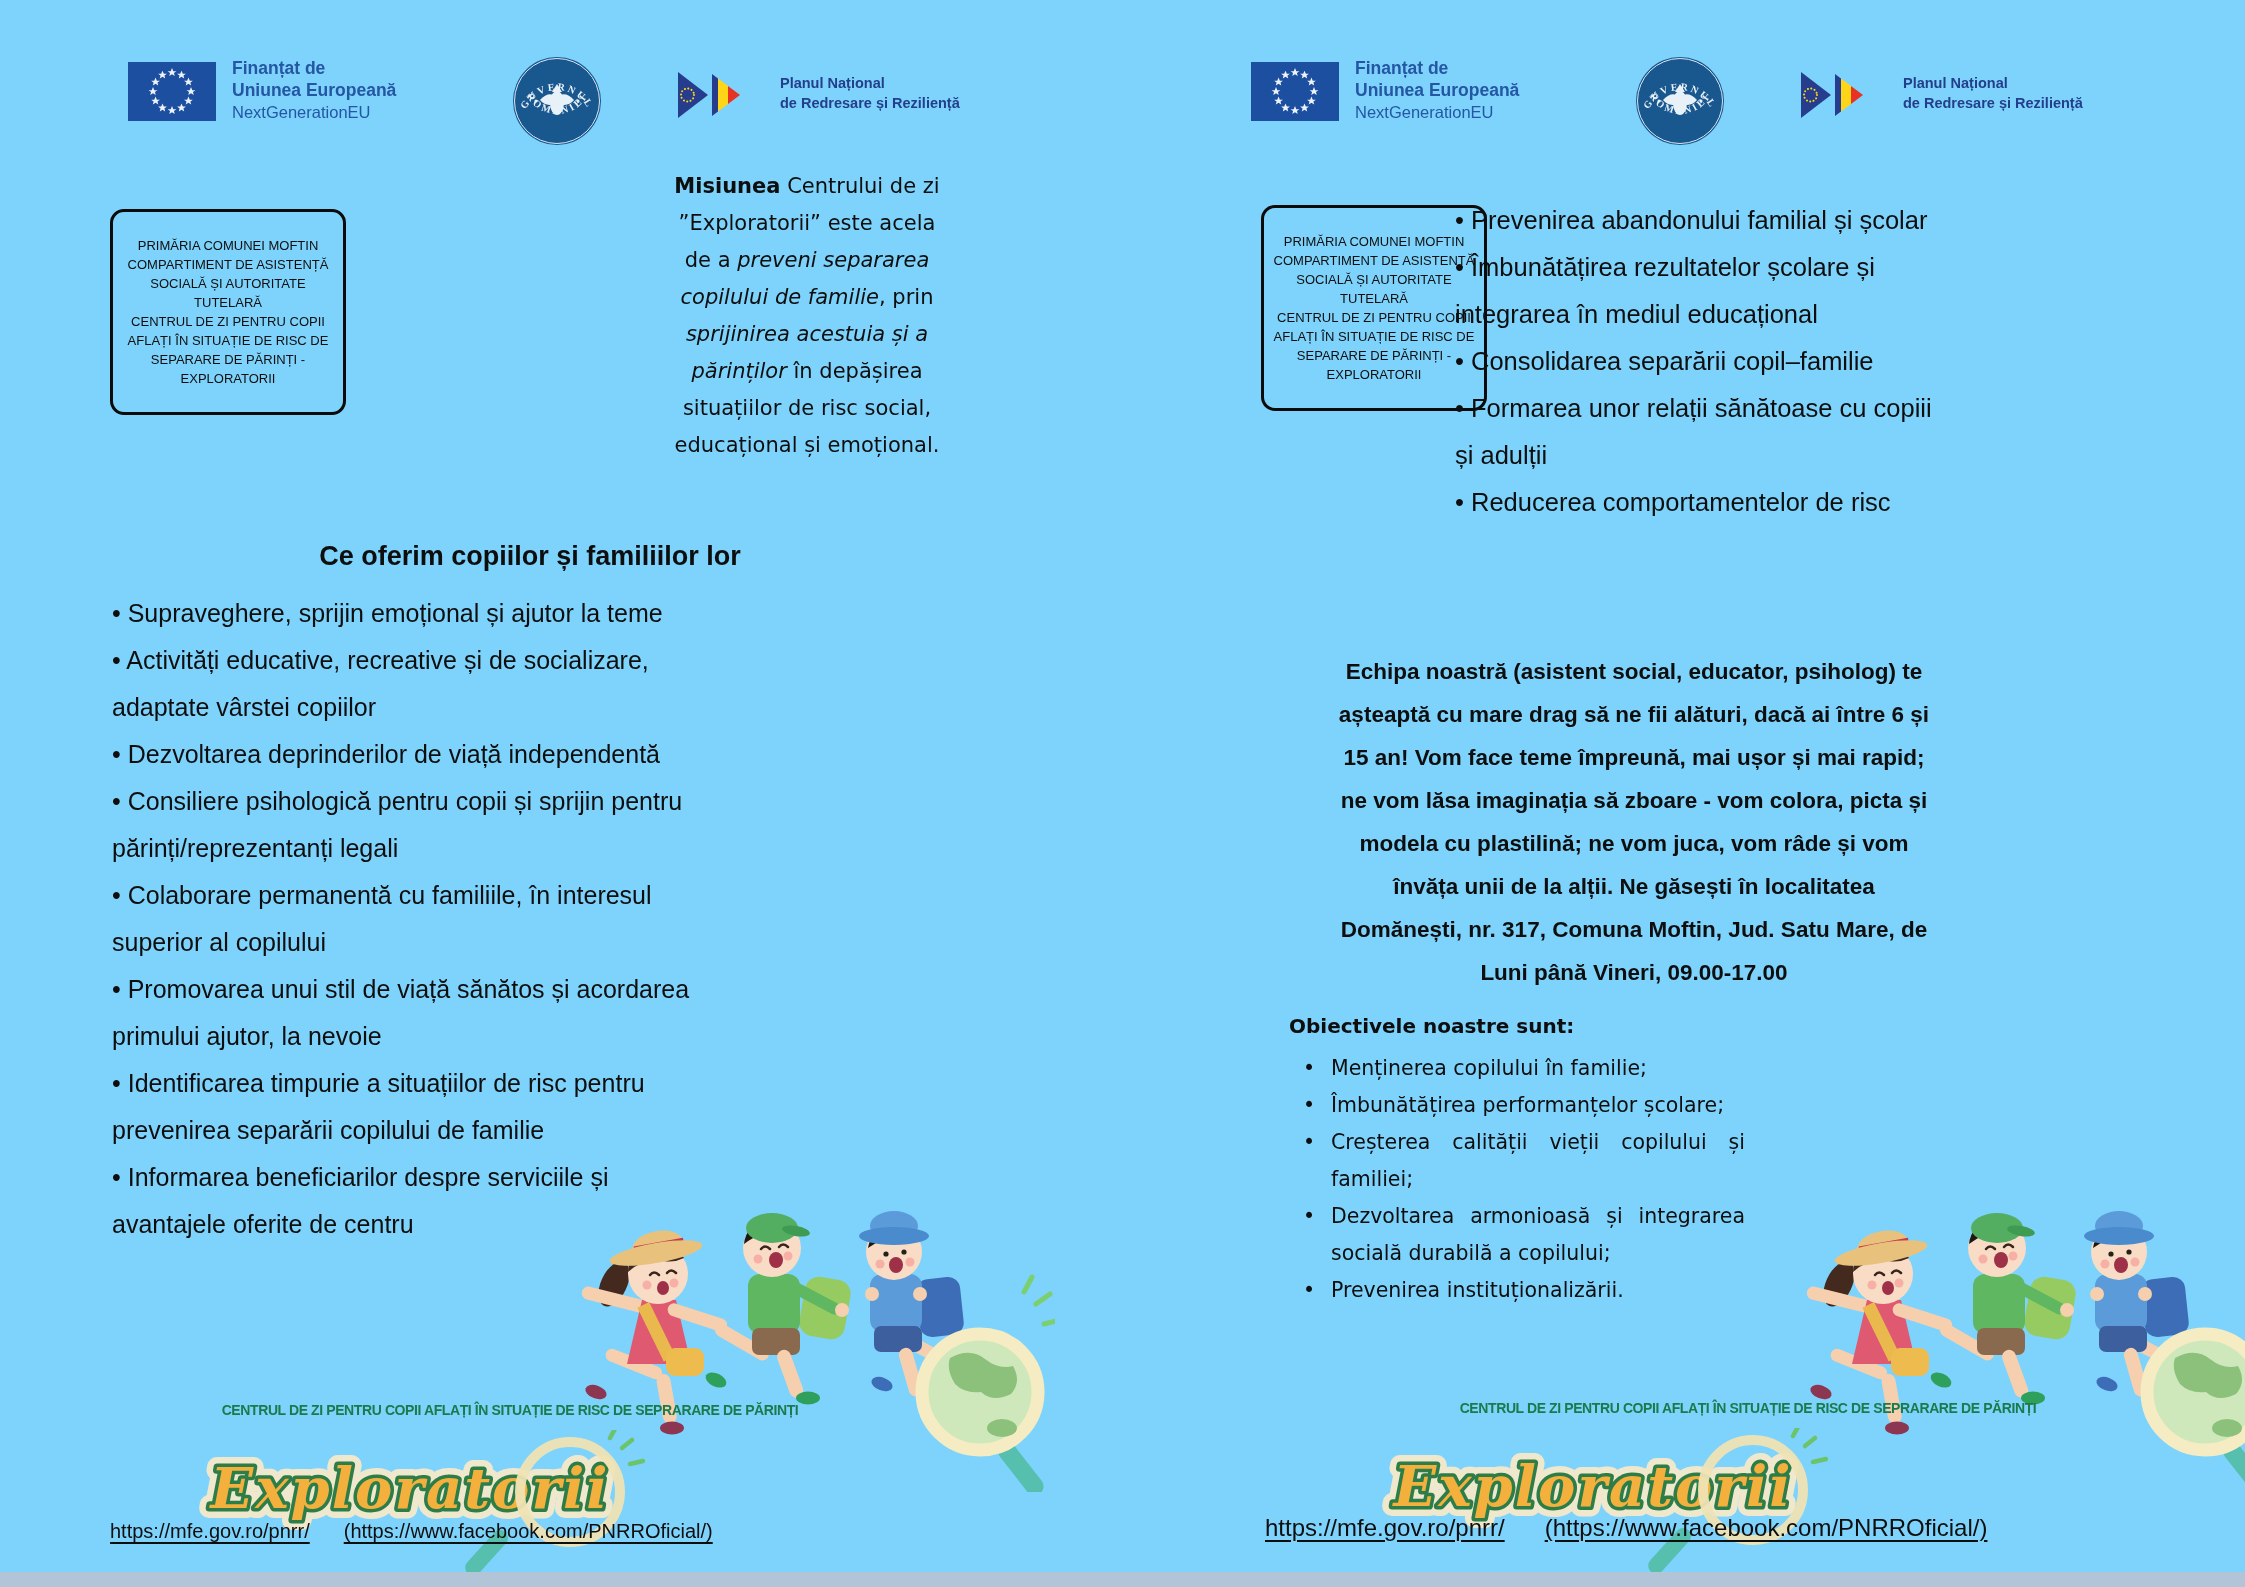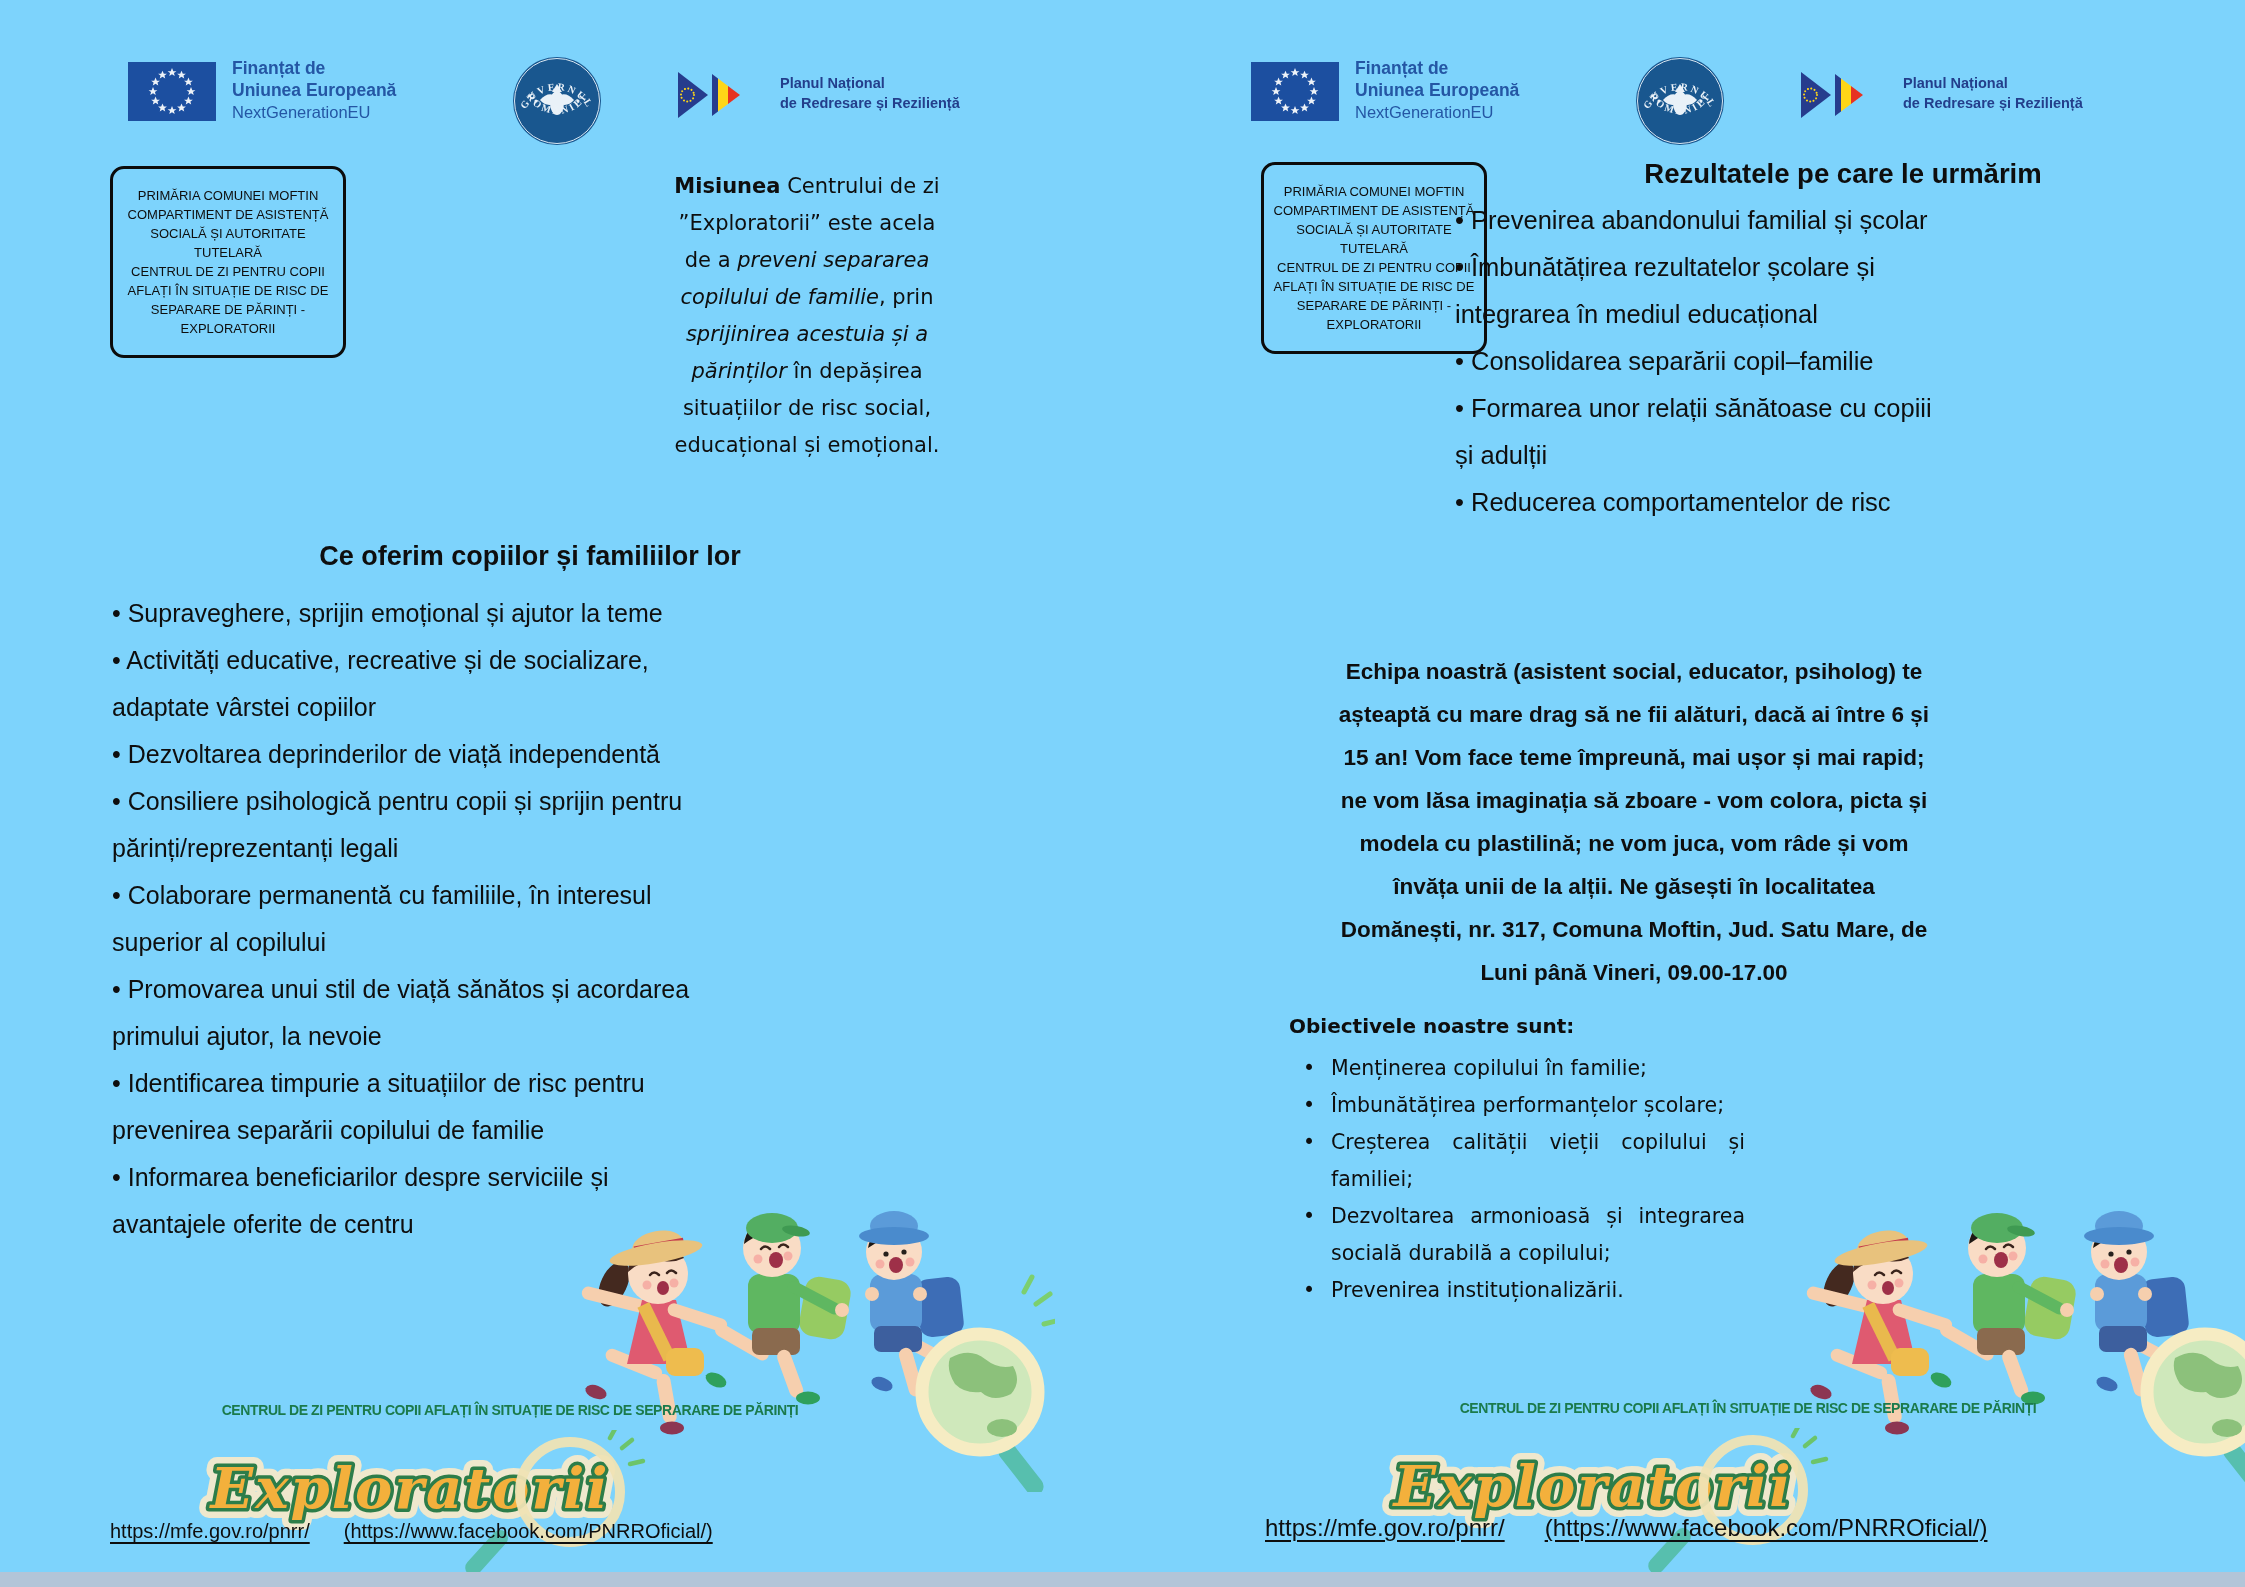--- a/index.html
+++ b/index.html
@@ -14,21 +14,21 @@
   .eu-flag{position:absolute;left:128px;top:62px;width:88px;height:59px;}
   .eu-text{position:absolute;left:232px;top:57px;line-height:22px;color:#2456a4;font-size:17.5px;font-weight:bold;}
   .eu-text .n{font-weight:normal;font-size:16.5px;}
   .seal{position:absolute;left:512px;top:56px;width:90px;height:90px;}
   .seal text{font-family:"Liberation Serif",serif;font-size:10px;font-weight:bold;fill:#eaf2f9;letter-spacing:2.5px;}
   .pnrr-arrows{position:absolute;left:678px;top:70px;width:96px;height:50px;}
   .pnrr-text{position:absolute;left:780px;top:74px;font-size:14.5px;font-weight:bold;color:#233e8b;line-height:19.5px;}
 
   
   .org-box{position:absolute;border:3.5px solid #0b0b0b;border-radius:14px;text-align:center;
-           font-size:13px;line-height:19px;white-space:pre-line;padding:17px 4px;box-sizing:border-box;}
+           font-size:13px;line-height:19px;white-space:pre-line;padding:24px 4px;box-sizing:border-box;margin-top:43px;}
   .left .org-box{left:110px;top:166px;width:236px;}
   .right .org-box{left:138px;top:162px;width:226px;}
 
   
   .mission{position:absolute;left:633px;top:168px;width:348px;text-align:center;font-size:21px;
            line-height:37px;white-space:pre-line;font-family:"DejaVu Sans",sans-serif;}
   .mission .bld{font-weight:bold;}
   .mission .it{font-style:italic;}
   .offer-heading{position:absolute;left:60px;top:541px;width:940px;text-align:center;font-weight:bold;font-size:27px;}
   .offer-list{position:absolute;left:112px;top:590px;width:950px;font-size:25px;line-height:47px;}
@@ -292,21 +292,20 @@
     </div>
 
     <div class="org-box">PRIMĂRIA COMUNEI MOFTIN
 COMPARTIMENT DE ASISTENȚĂ
 SOCIALĂ ȘI AUTORITATE TUTELARĂ
 CENTRUL DE ZI PENTRU COPII
 AFLAȚI ÎN SITUAȚIE DE RISC DE
 SEPARARE DE PĂRINȚI -
 EXPLORATORII</div>
 
-    <div class="results-heading">Rezultatele pe care le urmărim</div>
     <div class="results-list">
       <div class="item">• Prevenirea abandonului familial și școlar</div>
       <div class="item">• Îmbunătățirea rezultatelor școlare și
 integrarea în mediul educațional</div>
       <div class="item">• Consolidarea separării copil–familie</div>
       <div class="item">• Formarea unor relații sănătoase cu copiii
 și adulții</div>
       <div class="item">• Reducerea comportamentelor de risc</div>
     </div>
 

